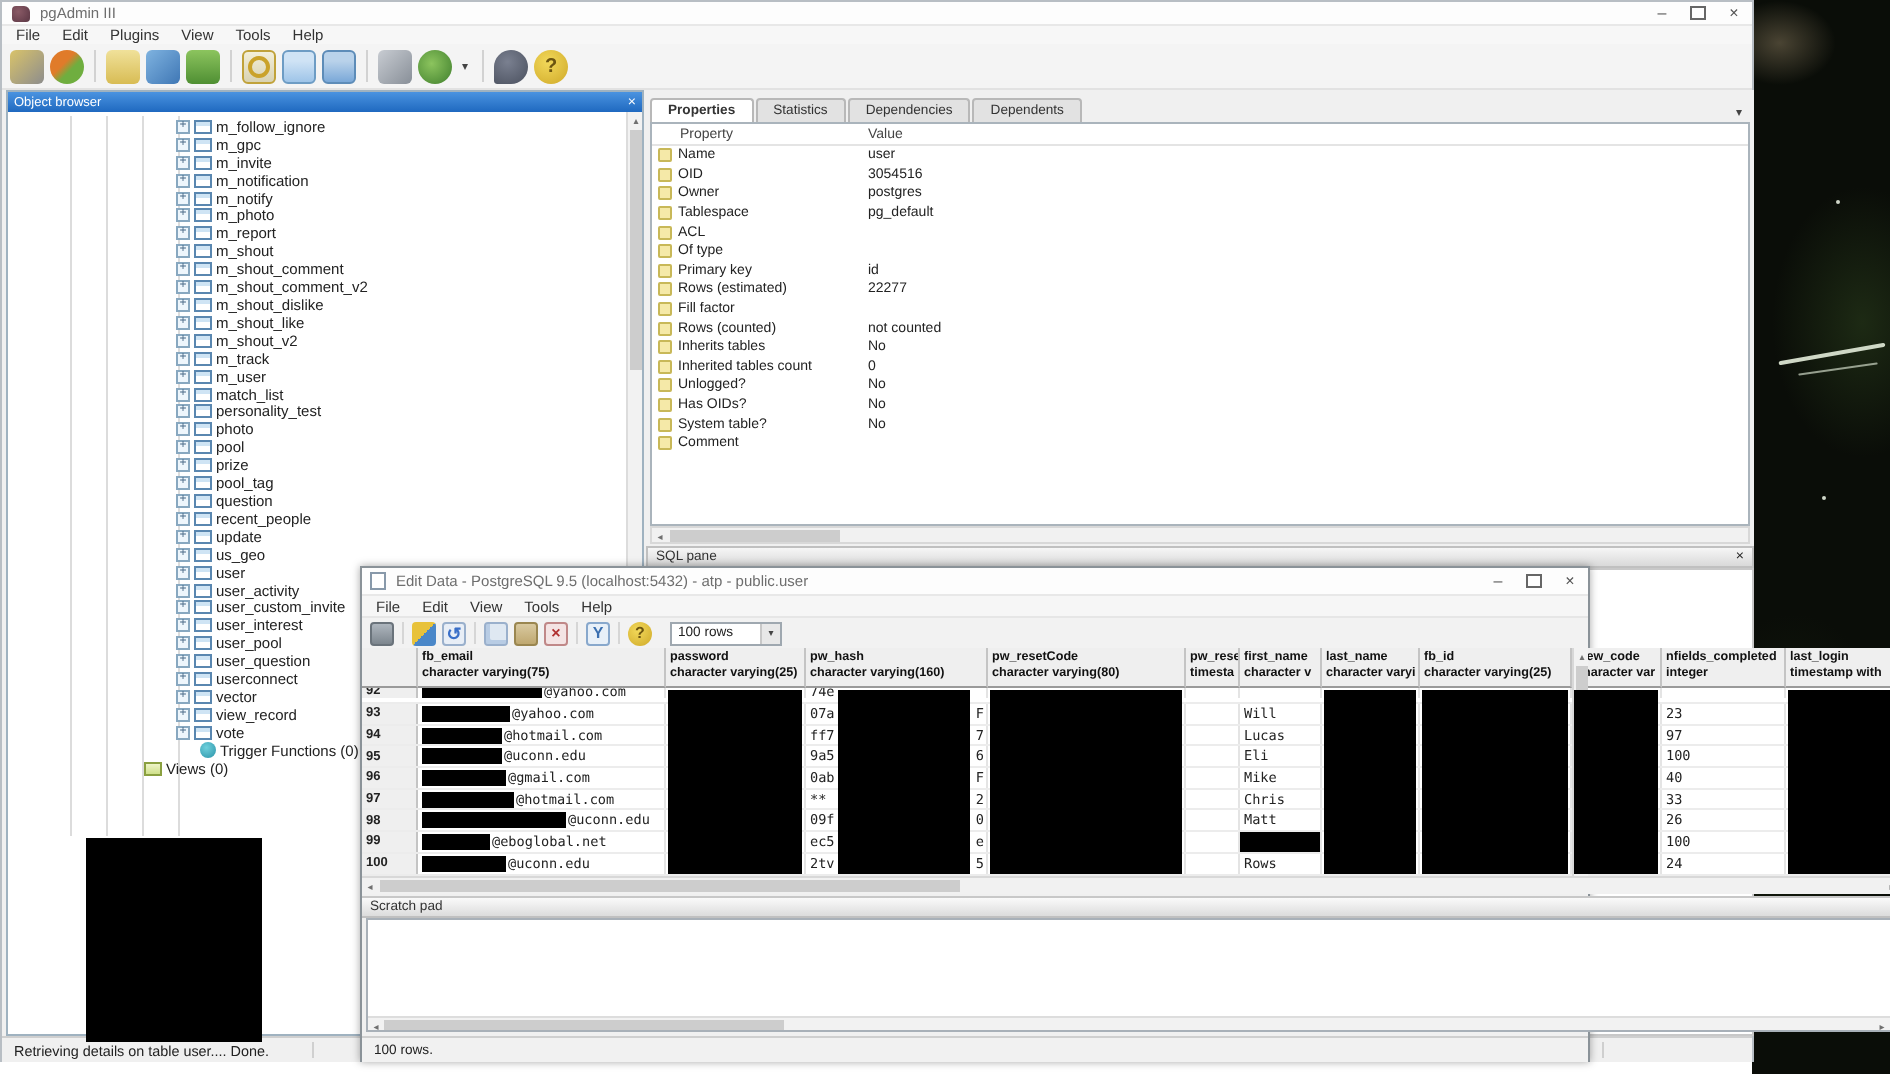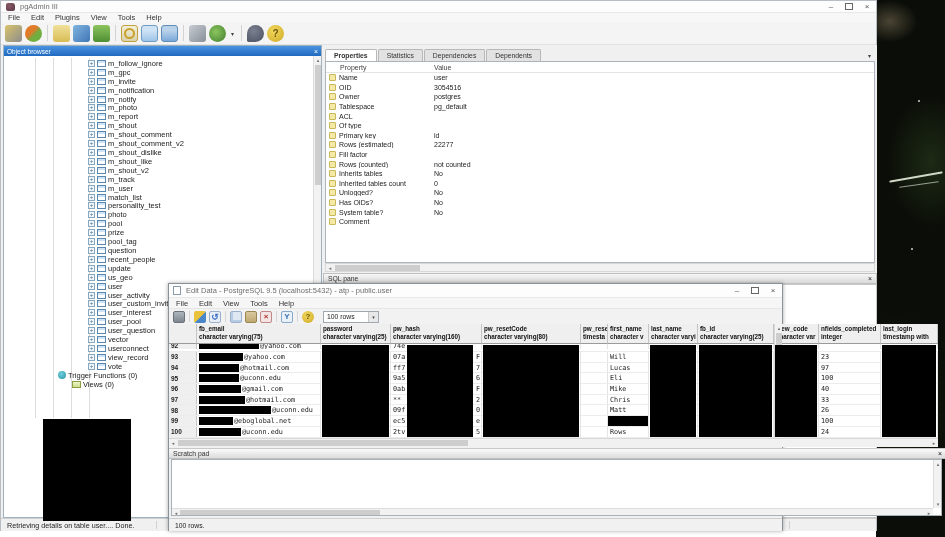--- a/index.html
+++ b/index.html
@@ -63,21 +63,21 @@
   #obj-header .x { margin-left:auto; font-size:7px; color:#fff; }
   #obj-header .x::before { content:"×"; }
   #tree { position:absolute; left:0; top:10px; right:8px; bottom:0; overflow:hidden; }
   .guide { position:absolute; top:2px; width:1px; height:360px; background:#dcdcdc; }
   .tree-row { position:relative; height:8.92px; display:flex; align-items:center; padding-left:84px; white-space:nowrap; }
   .tree-row.first-row { margin-top:3px; }
   .expand-box { width:7px; height:7px; border:1px solid #88a8c0; background:#eef6fc; color:#4a6a88; font-size:6px; line-height:5px; text-align:center; flex:0 0 auto; }
   .expand-box::before { content:"+"; }
   .table-icon { width:9px; height:7px; border:1px solid #5a87b0; background:linear-gradient(180deg,#cfe4f4 0 2px,#ffffff 2px); margin:0 2px 0 2px; flex:0 0 auto; }
   .tree-label { font-size:7.5px; color:#222; }
-  .tree-row.special1 { padding-left:54px; }
+  .tree-row.special1 { padding-left:96px; }
   .tree-row.special2 { padding-left:68px; }
   .trigger-functions-icon { width:8px; height:8px; border-radius:50%; background:radial-gradient(circle at 40% 35%, #6fd0dc, #2a93a8); margin-right:2px; flex:0 0 auto; }
   .views-icon { width:9px; height:7px; border:1px solid #8aa040; background:linear-gradient(180deg,#eef4c8,#cfe08a); margin-right:2px; flex:0 0 auto; }
   #tree-scroll { position:absolute; right:0; top:10px; width:8px; bottom:0; background:#f2f2f2; border-left:1px solid #dcdcdc; }
   .sb-arrow { position:absolute; left:0; width:8px; height:8px; font-size:5px; color:#707070; display:flex; align-items:center; justify-content:center; }
   .arr-u::before { content:"▴"; } .arr-d::before { content:"▾"; } .arr-l::before { content:"◂"; } .arr-r::before { content:"▸"; }
   #tree-thumb { position:absolute; left:1px; top:9px; width:6px; height:120px; background:#cdcdcd; }
   #tree-redaction { position:absolute; left:42px; top:418px; width:88px; height:102px; background:#000; z-index:6; }
 
   
@@ -100,21 +100,21 @@
   #sql-pane-bar .x { margin-left:auto; font-size:7px; color:#222; }
   #sql-pane-bar .x::before { content:"×"; }
   #sql-pane-body { position:absolute; left:0; top:239px; width:554px; height:234px; background:#fff; border:1px solid #c8c8c8; }
 
   
   #pg-status { position:absolute; left:0; right:0; top:517px; height:13px; background:#f0f0f0; border-top:1px solid #cfcfcf; display:flex; align-items:center; font-size:7.2px; color:#222; }
   #pg-status .txt { padding-left:6px; }
   #pg-status .div1 { position:absolute; left:155px; top:2px; bottom:2px; width:1px; background:#d0d0d0; }
 
   
-  #editwin { left:168px; top:283px; width:615px; height:248px; border-color:#8a9298; }
+  #editwin { left:180px; top:283px; width:615px; height:248px; border-color:#8a9298; }
   #ed-title { height:14px; }
   #ed-doc-icon { width:8px; height:9px; margin:0 5px 0 4px; background:#fff; border:1px solid #8899aa; }
   #ed-menu { top:14px; height:11px; background:#f6f6f6; border-bottom:1px solid #e6e6e6; }
   #ed-toolbar { position:absolute; left:0; right:0; top:25px; height:15px; background:#f2f2f2; display:flex; align-items:center; padding-left:4px; gap:3px; }
   .ed-icon { width:12px; height:12px; border-radius:2px; display:flex; align-items:center; justify-content:center; font-size:8px; font-weight:bold; color:#fff; }
   .ed-sep { width:1px; height:11px; background:#d6d6d6; margin:0 1px; }
   .save-icon { background:linear-gradient(180deg,#aeb6be,#7d868e); border:1px solid #6a737b; }
   .ed-refresh-icon { background:linear-gradient(135deg,#e8c23a 50%,#4a87c8 50%); }
   .undo-icon { background:#e8eef6; border:1px solid #9ab0cc; color:#3a6fc8; }
   .undo-icon::before { content:"↺"; font-size:9px; }
@@ -375,26 +375,26 @@
             <div class="tree-label">user_pool</div>
           </div>
           <div class="tree-row">
             <div class="expand-box"></div>
             <div class="table-icon"></div>
             <div class="tree-label">user_question</div>
           </div>
           <div class="tree-row">
             <div class="expand-box"></div>
             <div class="table-icon"></div>
+            <div class="tree-label">userconnect</div>
+          </div>
+          <div class="tree-row">
+            <div class="expand-box"></div>
+            <div class="table-icon"></div>
             <div class="tree-label">vector</div>
-          </div>
-          <div class="tree-row">
-            <div class="expand-box"></div>
-            <div class="table-icon"></div>
-            <div class="tree-label">userconnect</div>
           </div>
           <div class="tree-row">
             <div class="expand-box"></div>
             <div class="table-icon"></div>
             <div class="tree-label">view_record</div>
           </div>
           <div class="tree-row">
             <div class="expand-box"></div>
             <div class="table-icon"></div>
             <div class="tree-label">vote</div>

